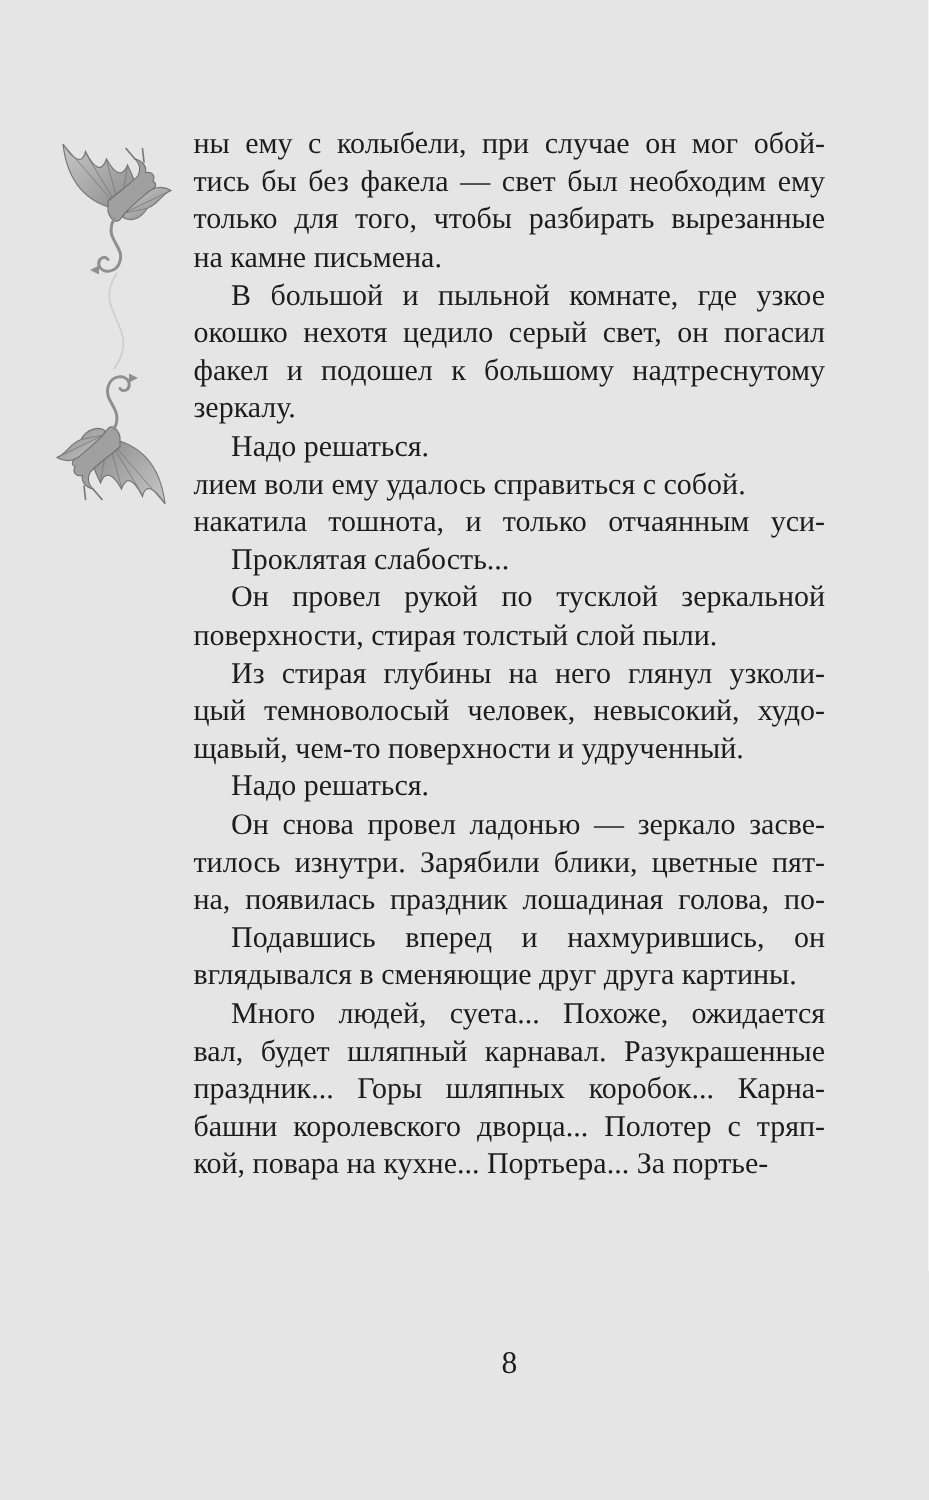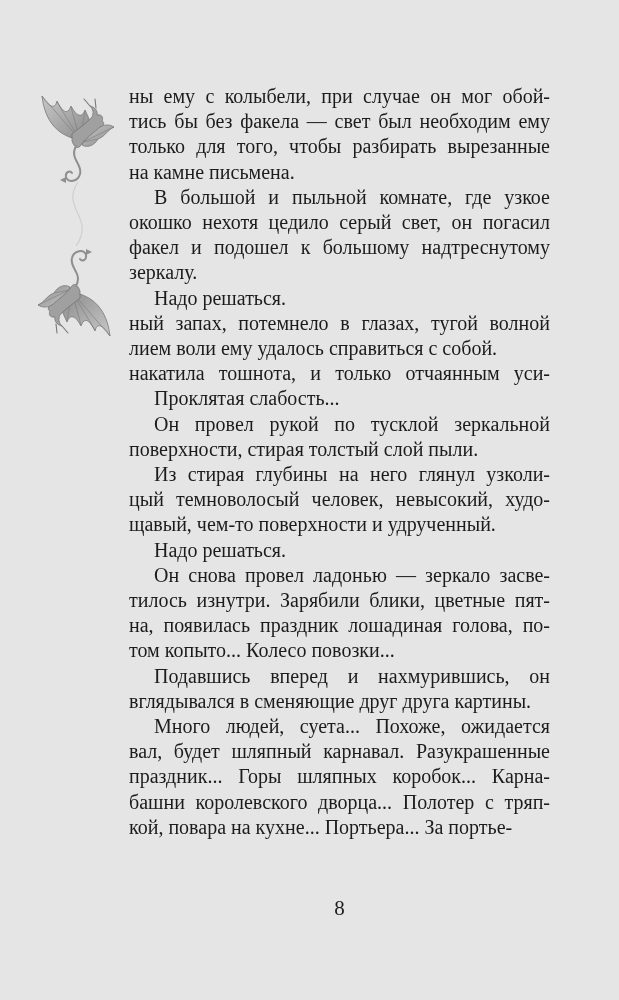--- a/index.html
+++ b/index.html
@@ -99,21 +99,20 @@
       <div class="paragraph">
         <div class="line indent">В большой и пыльной комнате, где узкое</div>
         <div class="line">окошко нехотя цедило серый свет, он погасил</div>
         <div class="line">факел и подошел к большому надтреснутому</div>
         <div class="line final">зеркалу.</div>
       </div>
       <div class="paragraph">
         <div class="line final indent">Надо решаться.</div>
       </div>
       <div class="paragraph">
-        <div class="line">ный запах, потемнело в глазах, тугой волной</div>
         <div class="line final">лием воли ему удалось справиться с собой.</div>
         <div class="line">накатила тошнота, и только отчаянным уси-</div>
       </div>
       <div class="paragraph">
         <div class="line final indent">Проклятая слабость...</div>
       </div>
       <div class="paragraph">
         <div class="line indent">Он провел рукой по тусклой зеркальной</div>
         <div class="line final">поверхности, стирая толстый слой пыли.</div>
       </div>
@@ -122,21 +121,20 @@
         <div class="line">цый темноволосый человек, невысокий, худо-</div>
         <div class="line final">щавый, чем-то поверхности и удрученный.</div>
       </div>
       <div class="paragraph">
         <div class="line final indent">Надо решаться.</div>
       </div>
       <div class="paragraph">
         <div class="line indent">Он снова провел ладонью — зеркало засве-</div>
         <div class="line">тилось изнутри. Зарябили блики, цветные пят-</div>
         <div class="line">на, появилась праздник лошадиная голова, по-</div>
-        <div class="line final">том копыто... Колесо повозки...</div>
       </div>
       <div class="paragraph">
         <div class="line indent">Подавшись вперед и нахмурившись, он</div>
         <div class="line final">вглядывался в сменяющие друг друга картины.</div>
       </div>
       <div class="paragraph">
         <div class="line indent">Много людей, суета... Похоже, ожидается</div>
         <div class="line">вал, будет шляпный карнавал. Разукрашенные</div>
         <div class="line">праздник... Горы шляпных коробок... Карна-</div>
         <div class="line">башни королевского дворца... Полотер с тряп-</div>

